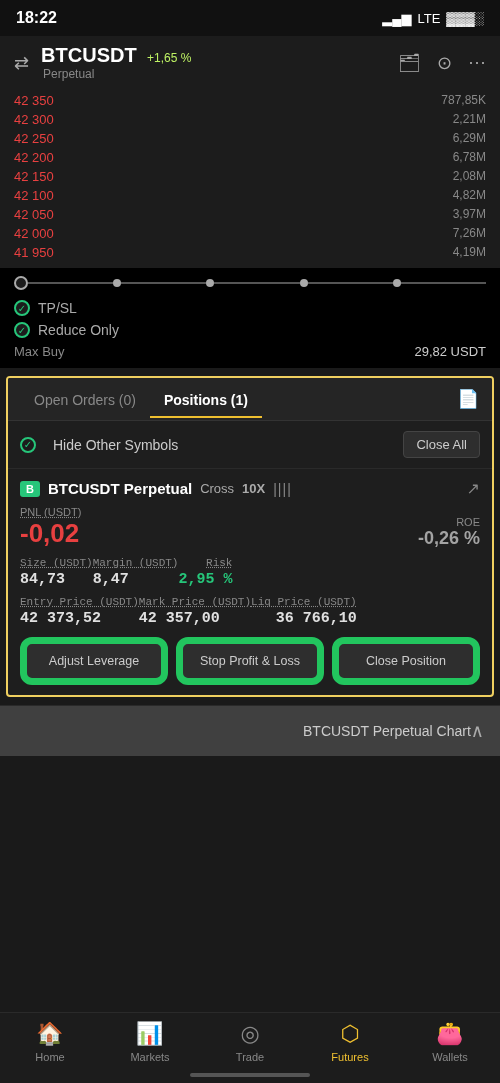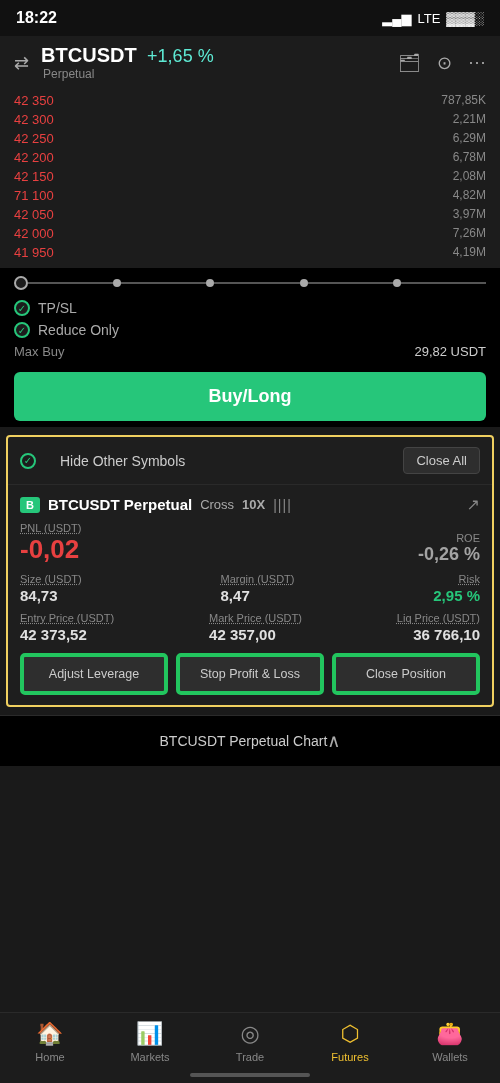--- a/index.html
+++ b/index.html
@@ -48,22 +48,22 @@
       color: #aaa;
       font-size: 18px;
       margin-right: 4px;
     }
     .header-title {
       font-size: 20px;
       font-weight: 700;
       color: #fff;
     }
     .header-change {
-      font-size: 18px;
-      color: #5eead4;
+      font-size: 12px;
+      color: #bef264;
       margin-left: 6px;
     }
     .header-subtitle {
       font-size: 12px;
       color: #888;
       margin-left: 2px;
     }
     .header-actions {
       margin-left: auto;
       display: flex;
@@ -207,21 +207,21 @@
     .hide-symbols-row {
       display: flex;
       align-items: center;
       justify-content: space-between;
       padding: 10px 12px;
       border-bottom: 1px solid #2a2a2a;
     }
     .hide-symbols-left {
       display: flex;
       align-items: center;
-      gap: 24px;
+      gap: 17px;
       font-size: 14px;
       color: #ccc;
     }
     .close-all-btn {
       background: #2e2e2e;
       border: 1px solid #444;
       color: #ccc;
       padding: 5px 12px;
       border-radius: 4px;
       font-size: 13px;
@@ -294,22 +294,22 @@
     }
     .roe-value {
       font-size: 18px;
       font-weight: 700;
       color: #a3a3a3;
       text-align: right;
     }
 
     .metrics-row {
       display: flex;
-      justify-content: space-between;
       margin-bottom: 8px;
+      font-family: Liberation Mono, monospace;
     }
     .metric-group {
       display: flex;
       flex-direction: column;
     }
     .metric-group.right { align-items: flex-end; }
     .metric-label {
       font-size: 11px;
       color: #888;
       margin-bottom: 2px;
@@ -324,38 +324,38 @@
     .metric-value.green { color: #26c67a; }
 
     .action-buttons {
       display: flex;
       gap: 8px;
       margin-top: 10px;
     }
     .action-btn {
       flex: 1;
       background: #2e2e2e;
-      border: 4px solid #22c55e;
+      border: 7px solid #22c55e;
       color: #ccc;
       padding: 10px 4px;
-      border-radius: 5px;
+      border-radius: 12px;
       font-size: 12.5px;
       font-weight: 500;
       cursor: pointer;
       text-align: center;
     }
 
     
     .chart-section {
-      background: #000000;
+      background: #404040;
       margin: 6px 0 0;
       padding: 14px 16px;
       display: flex;
       align-items: center;
-      justify-content: center;
+      justify-content: flex-end;
       border-top: 1px solid #2a2a2a;
     }
     .chart-title { font-size: 14px; color: #ccc; }
     .chart-chevron { color: #aaa; font-size: 18px; }
 
     
     .bottom-nav {
       position: fixed;
       bottom: 0;
       width: 500px;
@@ -433,21 +433,21 @@
   </div>
   <div class="order-book-row">
     <span class="price-red">42 200</span>
     <span class="vol-text">6,78M</span>
   </div>
   <div class="order-book-row">
     <span class="price-red">42 150</span>
     <span class="vol-text">2,08M</span>
   </div>
   <div class="order-book-row">
-    <span class="price-red">71 100</span>
+    <span class="price-red">42 100</span>
     <span class="vol-text">4,82M</span>
   </div>
   <div class="order-book-row">
     <span class="price-red">42 050</span>
     <span class="vol-text">3,97M</span>
   </div>
   <div class="order-book-row">
     <span class="price-red">42 000</span>
     <span class="vol-text">7,26M</span>
   </div>
@@ -479,25 +479,29 @@
   <div class="checkbox-row">
     <div class="checkbox-icon checked"></div>
     <span class="checkbox-label">Reduce Only</span>
   </div>
 
   <div class="buy-info-row">
     <span class="buy-info-label">Max Buy</span>
     <span class="buy-info-value">29,82 USDT</span>
   </div>
 
-  <button class="buy-button">Buy/Long</button>
 </div>
 
 <div class="positions-panel">
 
+  <div class="tabs-row">
+    <div class="tab-item">Open Orders (0)</div>
+    <div class="tab-item active">Positions (1)</div>
+    <div class="tab-icon">📄</div>
+  </div>
 
   <div class="hide-symbols-row">
     <div class="hide-symbols-left">
       <div class="checkbox-icon checked"></div>
       <span>Hide Other Symbols</span>
     </div>
     <button class="close-all-btn">Close All</button>
   </div>
 
   <div class="position-card">

